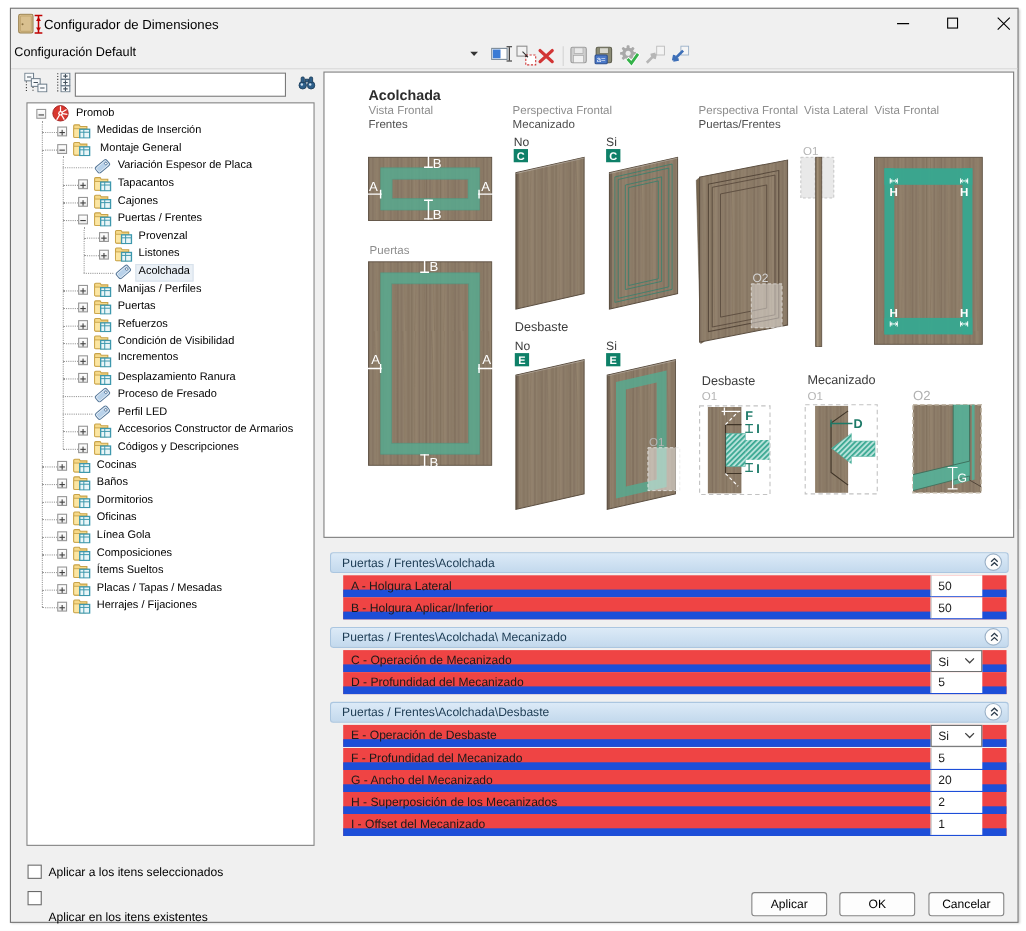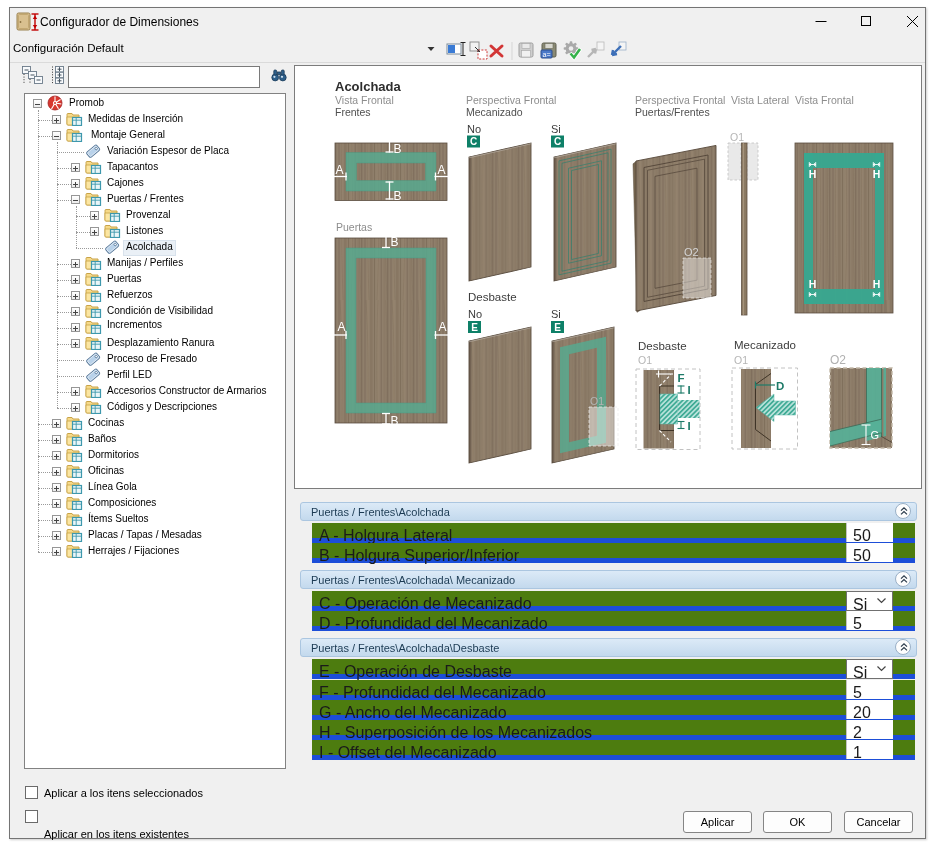--- a/index.html
+++ b/index.html
@@ -4,21 +4,21 @@
 html,body{width:933px;height:846px;background:#fff;font-family:"Liberation Sans",sans-serif;overflow:hidden;position:relative}
 .abs{position:absolute}
 #win{position:absolute;left:9px;top:7px;width:917px;height:832px;background:#f0f0f0;border:1px solid #747474;box-shadow:1px 1px 2px rgba(0,0,0,.2)}
 #treebox{position:absolute;left:24px;top:93px;width:262px;height:676px;background:#fff;border:1px solid #828282}
 .trow{position:absolute;height:16px;font-size:10px;color:#000;white-space:nowrap}
 .ebox{position:absolute;width:9px;height:9px;border:1px solid #969696;background:linear-gradient(#fff,#ececec)}
 .dot-h{position:absolute;border-top:1px dotted #9a9a9a;height:0}
 .dot-v{position:absolute;border-left:1px dotted #9a9a9a;width:0}
 .hdr{position:absolute;left:300px;width:617px;height:19px;background:linear-gradient(#dceaf7,#c3d9ed);border:1px solid #abc6e0;border-radius:3px;font-size:11px;color:#1b3a52}
 .hdr span{position:absolute;left:10px;top:3px}
-.prow{position:absolute;left:312px;width:603px;height:20px;border-bottom:5px solid #1d4ed8;background:#4d7c0f;font-size:16px;color:#1a1a1a}
+.prow{position:absolute;left:312px;width:603px;height:20px;border-bottom:7px solid #1d4ed8;background:#ef4444;font-size:11px;color:#1a1a1a}
 .prow .lbl{position:absolute;left:7px;top:4px}
 .prow .val{position:absolute;left:534px;top:0;width:47px;height:19px;background:#fff;border-left:1px solid #c2c2c2;padding:4px 0 0 6px}
 .chev{position:absolute;width:16px;height:16px;border-radius:50%;background:#fdfdfd;border:1px solid #9ab0c6}
 .btn{position:absolute;width:69px;height:22px;background:#fdfdfd;border:1px solid #858585;border-radius:3px;font-size:11px;color:#000;text-align:center;padding-top:4px}
 .cb{position:absolute;width:13px;height:13px;background:#fff;border:1px solid #6a6a6a}
 .cbt{position:absolute;font-size:11px;color:#000}
 </style></head><body>
 <div id="win"></div>
 
 <svg class="abs" style="left:16px;top:12px" width="24" height="20" viewBox="0 0 24 20">
@@ -489,21 +489,21 @@
     <g stroke="#2a3a4a" stroke-width="1.2" fill="none">
       <path d="M2,4.6 L5,1.8 L8,4.6"></path>
       <path d="M2,8.4 L5,5.6 L8,8.4"></path>
     </g>
   </svg>
 <div class="prow" style="top:523.3px">
     <div class="lbl">A - Holgura Lateral</div>
     <div class="val">50</div>
   </div>
 <div class="prow" style="top:543.4px">
-    <div class="lbl">B - Holgura Superior/Inferior</div>
+    <div class="lbl">B - Holgura Aplicar/Inferior</div>
     <div class="val">50</div>
   </div>
 <div class="hdr" style="top:569.5px">
     <span>Puertas / Frentes\Acolchada\ Mecanizado</span>
   </div>
 <div class="chev" style="left:895px;top:571.0px"></div>
 <svg class="abs" style="left:898.5px;top:573.5px" width="10" height="10" viewBox="0 0 10 10">
     <g stroke="#2a3a4a" stroke-width="1.2" fill="none">
       <path d="M2,4.6 L5,1.8 L8,4.6"></path>
       <path d="M2,8.4 L5,5.6 L8,8.4"></path>

